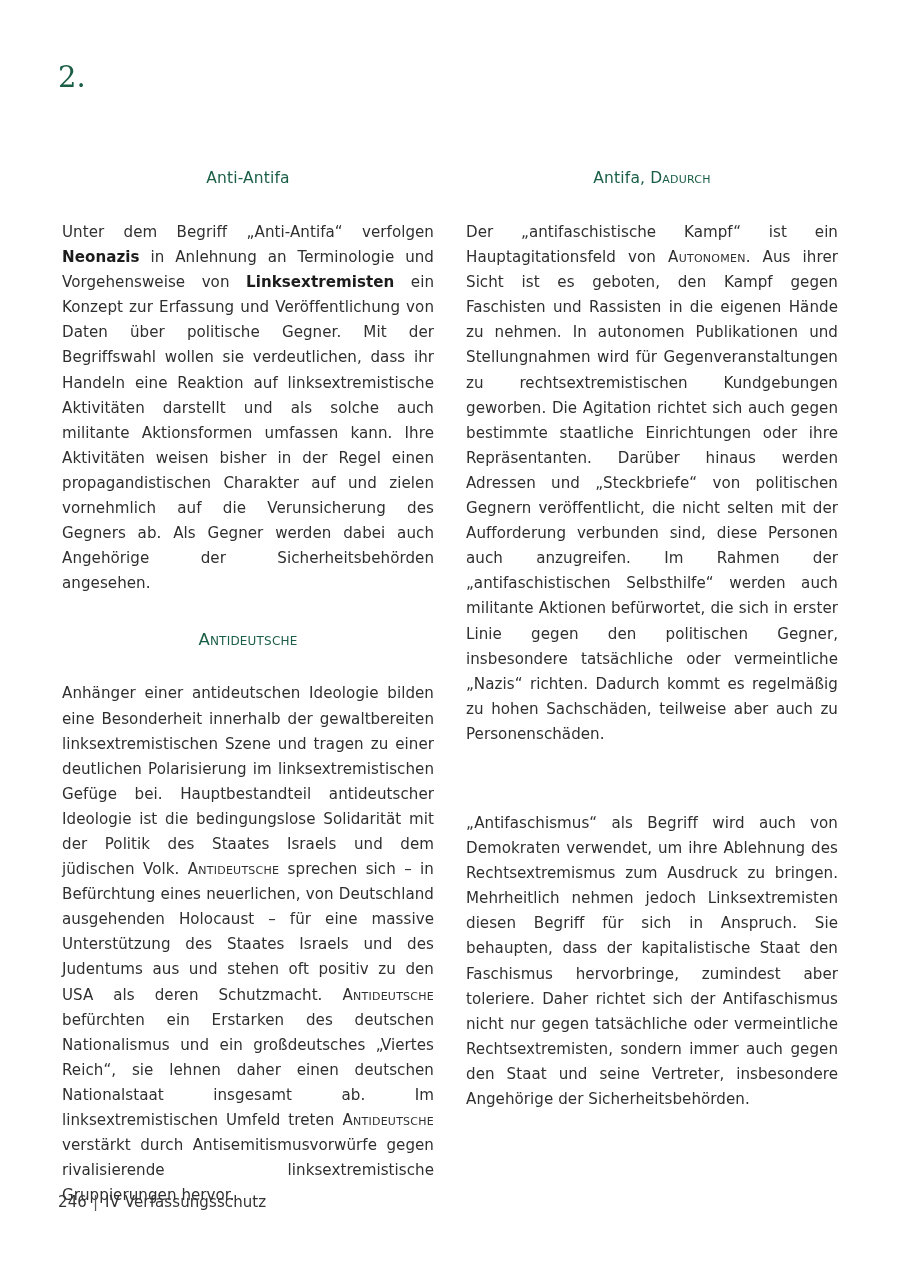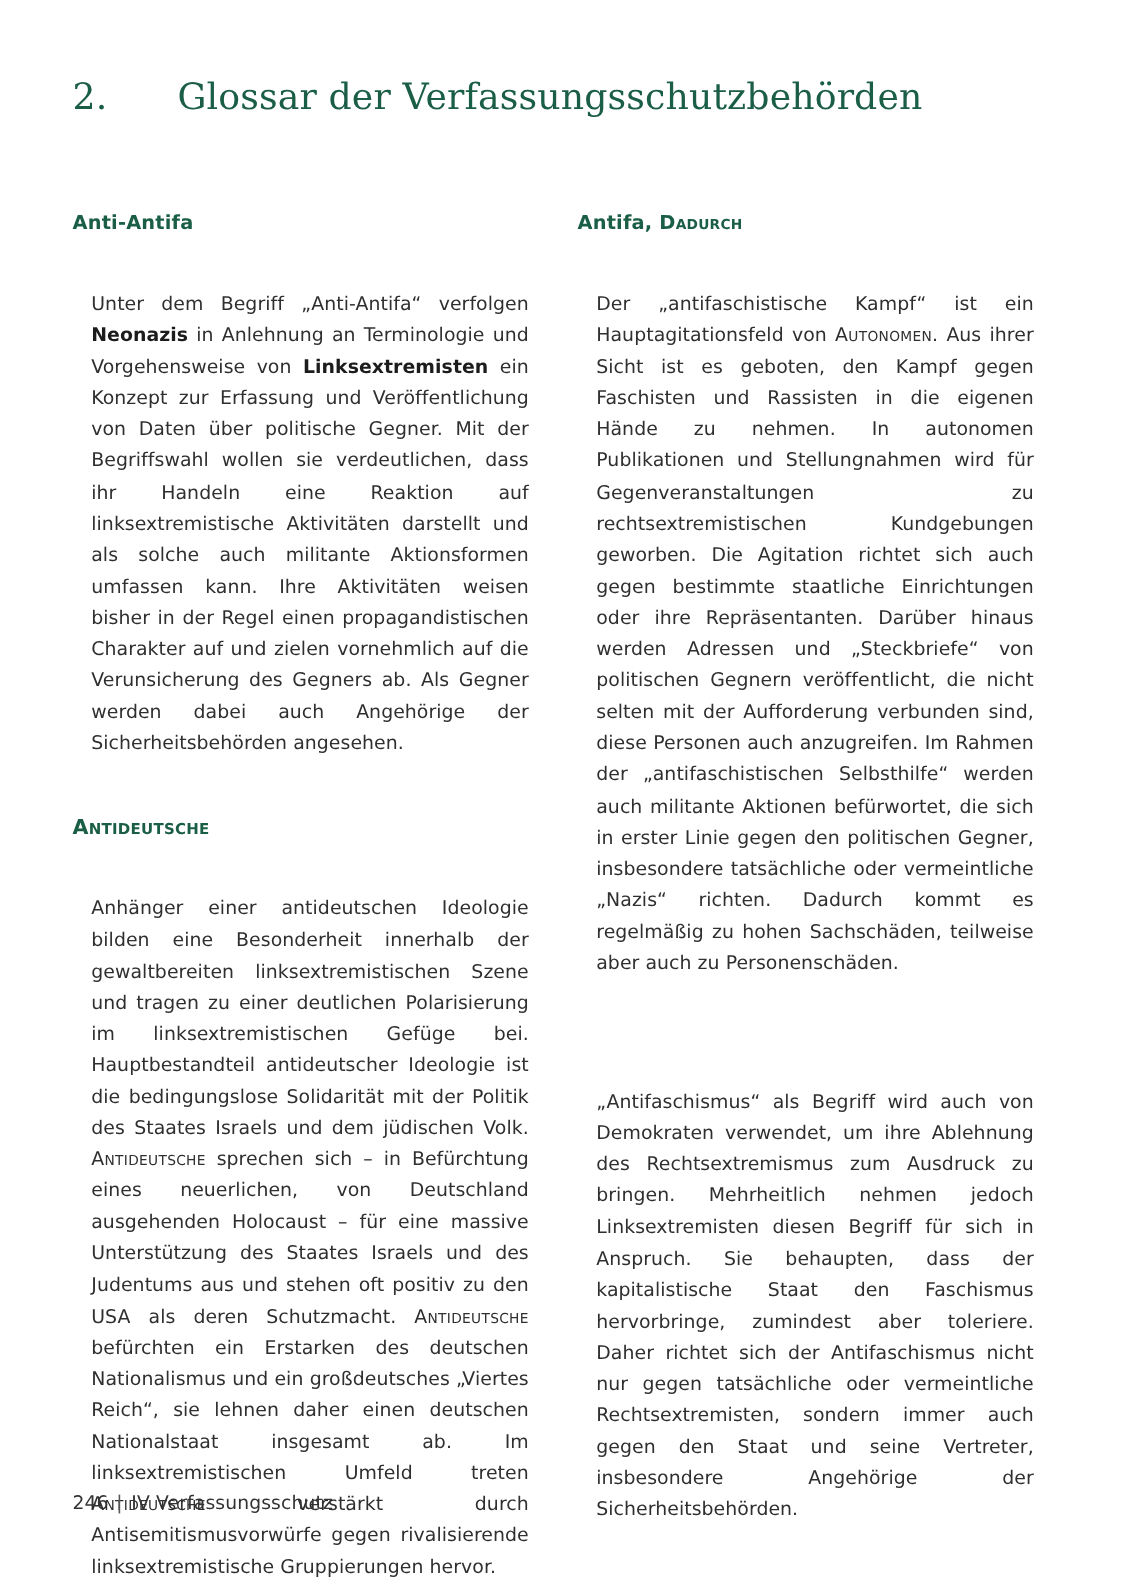--- a/index.html
+++ b/index.html
@@ -62,37 +62,38 @@
     flex: 0 0 380px;
   }
 
   
   h2.entry-heading {
     margin: 0 0 0 0;
     padding: 0;
     color: #1b5e46;
     font-family: "DejaVu Sans", "Liberation Sans", sans-serif;
     font-size: 15.5px;
-    font-weight: bold;
+    font-weight: normal;
     line-height: 21px;
     letter-spacing: 0.15px;
+    text-align: center;
   }
   h2.entry-heading.smallcaps-heading {
     font-variant: small-caps;
     font-size: 16.5px;
     letter-spacing: 0.2px;
   }
   h2.entry-heading .sc {
     font-variant: small-caps;
     letter-spacing: 0.2px;
   }
 
   
   p.body-text {
-    margin: 15px;
+    margin: 4px;
     padding: 0;
     text-align: justify;
     text-justify: inter-word;
     font-size: 15.1px;
     line-height: 25.1px;
     color: #302f2f;
     hyphens: manual;
     letter-spacing: 0.05px;
   }
   p.body-text b,
@@ -130,21 +131,20 @@
   .page-footer .pagenum { }
   .page-footer .chapter { }
 </style>
 </head>
 <body>
 
 <div class="page">
 
   <div class="page-title">
     <span class="num">2.</span>
-    <span class="ttl">Glossar der Verfassungsschutzbehörden</span>
   </div>
 
   <div class="columns">
 
     <div class="column">
 
       <div class="block">
         <h2 class="entry-heading">Anti-Antifa</h2>
         <div class="heading-gap"></div>
         <p class="body-text">Unter dem Begriff „Anti-Antifa“ verfolgen <b>Neonazis</b> in Anlehnung an Terminologie und Vorgehensweise von <b>Linksextremisten</b> ein Konzept zur Erfassung und Veröffentlichung von Daten über politische Gegner. Mit der Begriffswahl wollen sie verdeutlichen, dass ihr Handeln eine Reaktion auf linksextremistische Aktivitäten darstellt und als solche auch militante Aktionsformen umfassen kann. Ihre Aktivitäten weisen bisher in der Regel einen propagandistischen Charakter auf und zielen vornehmlich auf die Verunsicherung des Gegners ab. Als Gegner werden dabei auch Angehörige der Sicherheitsbehörden angesehen.</p>

